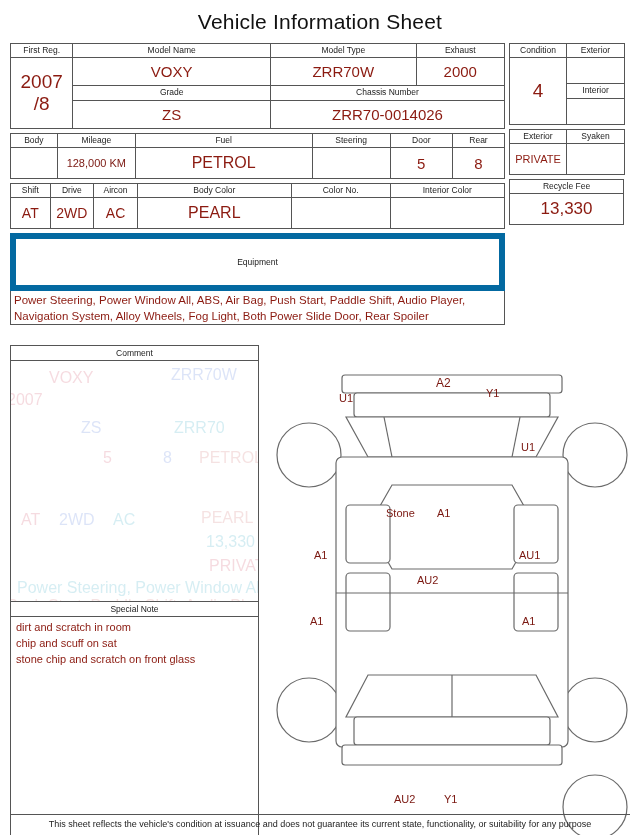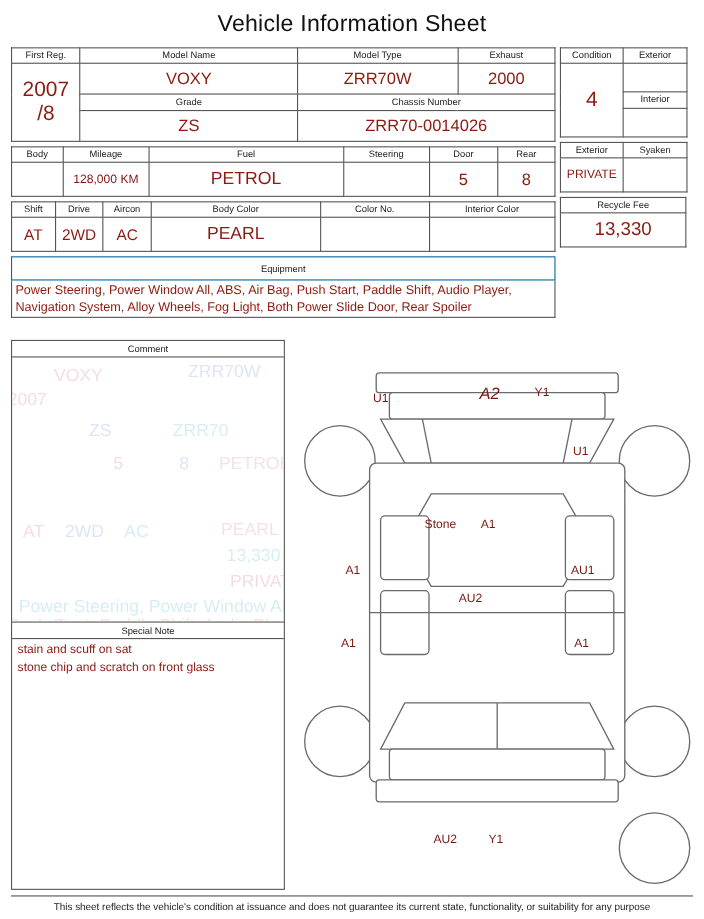--- a/index.html
+++ b/index.html
@@ -59,22 +59,22 @@
     gap: 0;
   }
   .left-block { width: 495px; }
   .right-block { width: 115px; margin-left: 4px; }
 
   table.t { width: 100%; table-layout: fixed; }
 
   .eq-label {
     font-size: 8.5px;
     text-align: center;
-    border: 1px solid #0369a1;
-    padding: 5px;
+    border: 6px solid #0369a1;
+    padding: 18px;
   }
   .eq-text {
     font-size: 11.5px;
     color: #8b1a10;
     border: 1px solid #555;
     border-top: none;
     padding: 2px 3px;
     line-height: 1.35;
     height: 34px;
     box-sizing: border-box;
@@ -312,38 +312,39 @@
   <div class="lower">
 
     <div class="comment-col">
       <div class="comment-head">Comment</div>
       <div class="comment-body">
         <div id="ghost-layer" style="position:absolute;inset:0;overflow:hidden;">
             <div class="ghost g-pink" style="left: 38px; top: 8px;">VOXY</div>
             <div class="ghost g-blue" style="left: 160px; top: 5px;">ZRR70W</div>
             <div class="ghost g-pink" style="left: -4px; top: 30px;">2007</div>
             <div class="ghost g-blue" style="left: 70px; top: 58px;">ZS</div>
-            <div class="ghost g-cyan" style="left: 146px; top: 58px; text-align: right;">ZRR70</div>
+            <div class="ghost g-cyan" style="left: 163px; top: 58px; text-align: right;">ZRR70</div>
             <div class="ghost g-pink" style="left: 92px; top: 88px;">5</div>
             <div class="ghost g-blue" style="left: 152px; top: 88px;">8</div>
             <div class="ghost g-red" style="left: 188px; top: 88px;">PETROL</div>
             <div class="ghost g-pink" style="left: 10px; top: 150px;">AT</div>
             <div class="ghost g-blue" style="left: 48px; top: 150px;">2WD</div>
             <div class="ghost g-cyan" style="left: 102px; top: 150px;">AC</div>
             <div class="ghost g-red" style="left: 190px; top: 148px;">PEARL</div>
             <div class="ghost g-cyan" style="left: 195px; top: 172px;">13,330</div>
             <div class="ghost g-pink" style="left: 198px; top: 196px;">PRIVATE</div>
             <div class="ghost g-cyan" style="left: 6px; top: 218px;">Power Steering, Power Window  All, ABS, Air Bag,</div>
             <div class="ghost g-red" style="left: -4px; top: 236px;">Push Start, Paddle Shift, Audio Pla</div>
           </div>
         <div style="position:absolute;inset:0;padding:4px;font-size:11px;color:#8b1a10;"></div>
       </div>
       <div class="note-head">Special Note</div>
       <div class="note-body">
-        <div>stain and scuff on sat</div>
+        <div>dirt and scratch in room</div>
+        <div>chip and scuff on sat</div>
         <div>stone chip and scratch on front glass</div>
       </div>
     </div>
 
     <div class="diagram-col">
       <svg width="356" height="500" viewBox="0 0 356 500">
 
         <circle class="dg-fill" cx="35" cy="110" r="32"></circle>
         <circle class="dg-fill" cx="321" cy="110" r="32"></circle>
         <circle class="dg-fill" cx="35" cy="365" r="32"></circle>
@@ -369,21 +370,21 @@
 
         <path class="dg-fill" d="M94 330 L262 330 L284 372 L72 372 Z"></path>
         <rect class="dg-fill" x="80" y="372" width="196" height="28" rx="3"></rect>
         <rect class="dg-fill" x="68" y="400" width="220" height="20" rx="3"></rect>
         <line class="dg-line" x1="178" y1="330" x2="178" y2="372"></line>
 
         <line class="dg-line" x1="62" y1="248" x2="294" y2="248"></line>
       </svg>
       <div id="diagram-labels" style="position:absolute;inset:0;">
           <div style="position: absolute; left: 65px; top: 47px; font-size: 11px; color: rgb(122, 23, 16); white-space: nowrap;">U1</div>
-          <div style="position: absolute; left: 162px; top: 41px; font-size: 15px; color: rgb(122, 23, 16); white-space: nowrap; font-style: italic;">A2</div>
+          <div style="position: absolute; left: 162px; top: 31px; font-size: 12px; color: rgb(122, 23, 16); white-space: nowrap;">A2</div>
           <div style="position: absolute; left: 212px; top: 42px; font-size: 11px; color: rgb(122, 23, 16); white-space: nowrap;">Y1</div>
           <div style="position: absolute; left: 247px; top: 96px; font-size: 11px; color: rgb(122, 23, 16); white-space: nowrap;">U1</div>
           <div style="position: absolute; left: 112px; top: 162px; font-size: 11px; color: rgb(122, 23, 16); white-space: nowrap;">Stone</div>
           <div style="position: absolute; left: 163px; top: 162px; font-size: 11px; color: rgb(122, 23, 16); white-space: nowrap;">A1</div>
           <div style="position: absolute; left: 40px; top: 204px; font-size: 11px; color: rgb(122, 23, 16); white-space: nowrap;">A1</div>
           <div style="position: absolute; left: 245px; top: 204px; font-size: 11px; color: rgb(122, 23, 16); white-space: nowrap;">AU1</div>
           <div style="position: absolute; left: 143px; top: 229px; font-size: 11px; color: rgb(122, 23, 16); white-space: nowrap;">AU2</div>
           <div style="position: absolute; left: 36px; top: 270px; font-size: 11px; color: rgb(122, 23, 16); white-space: nowrap;">A1</div>
           <div style="position: absolute; left: 248px; top: 270px; font-size: 11px; color: rgb(122, 23, 16); white-space: nowrap;">A1</div>
           <div style="position: absolute; left: 120px; top: 448px; font-size: 11px; color: rgb(122, 23, 16); white-space: nowrap;">AU2</div>

